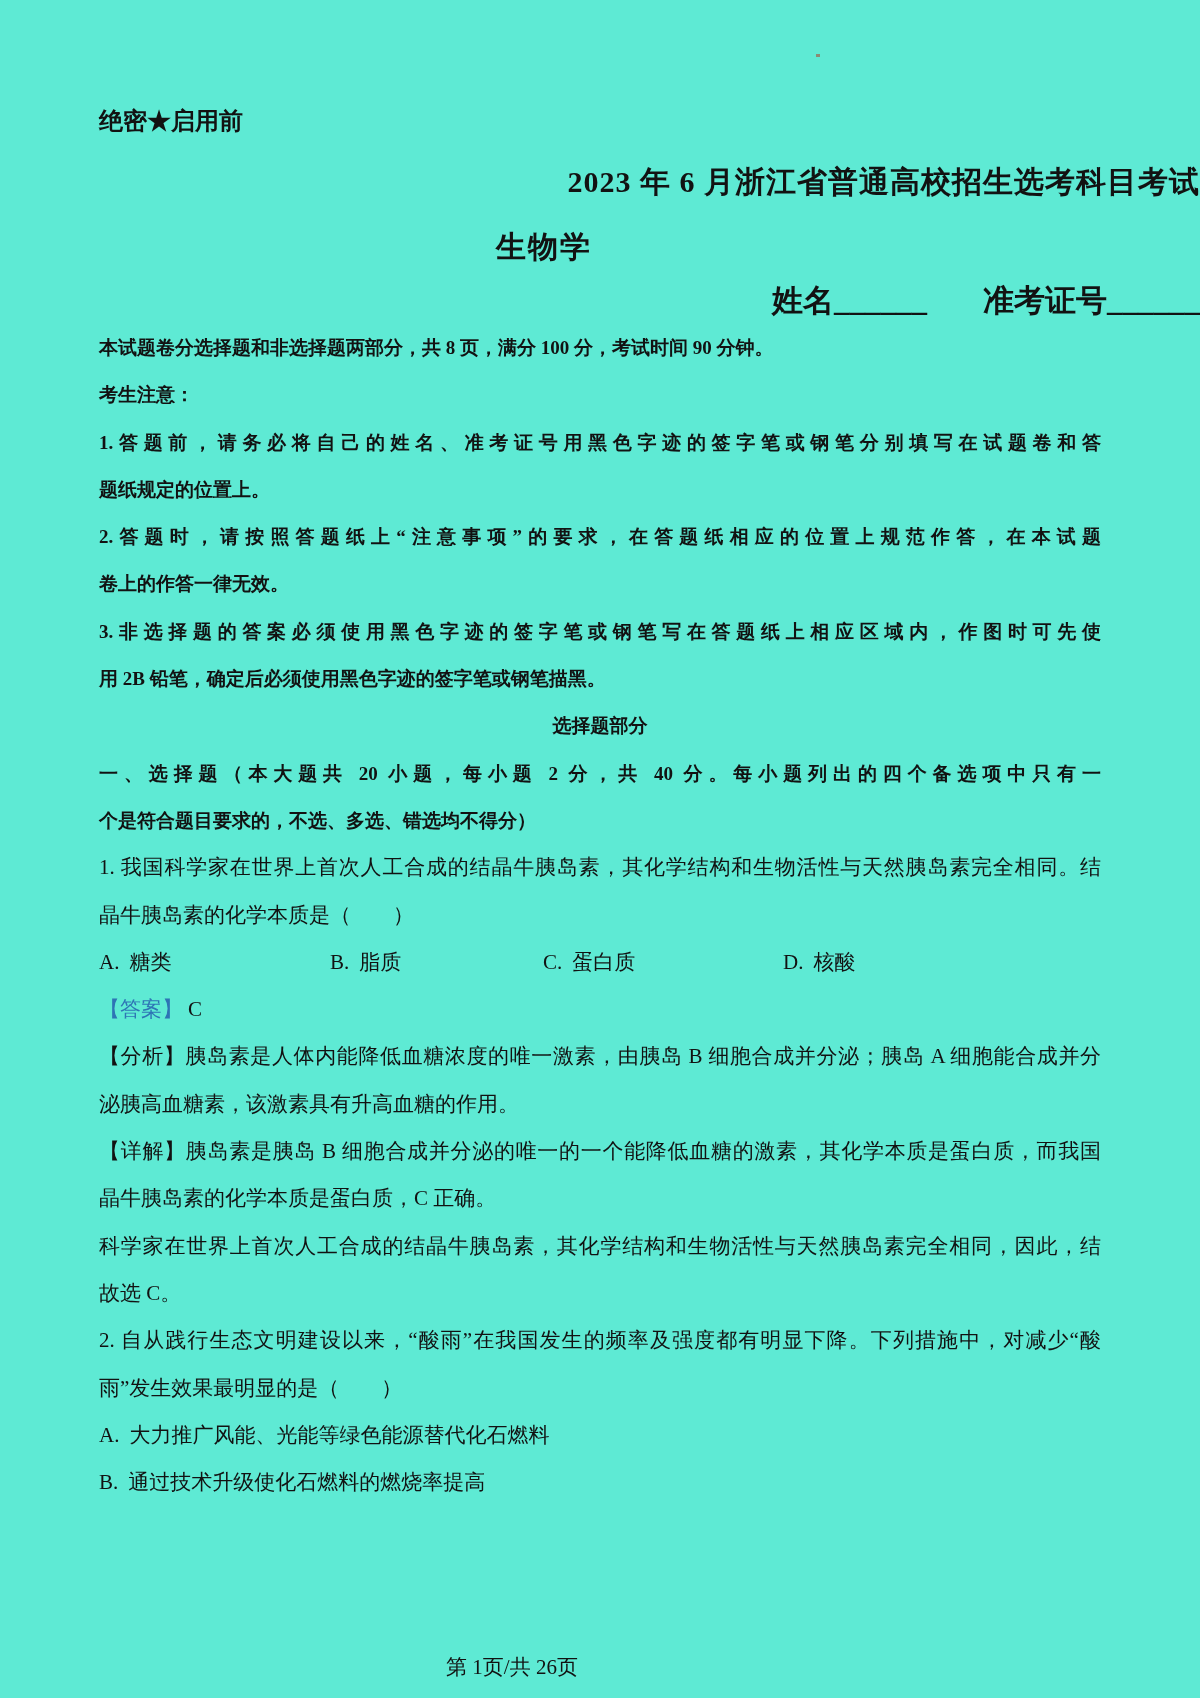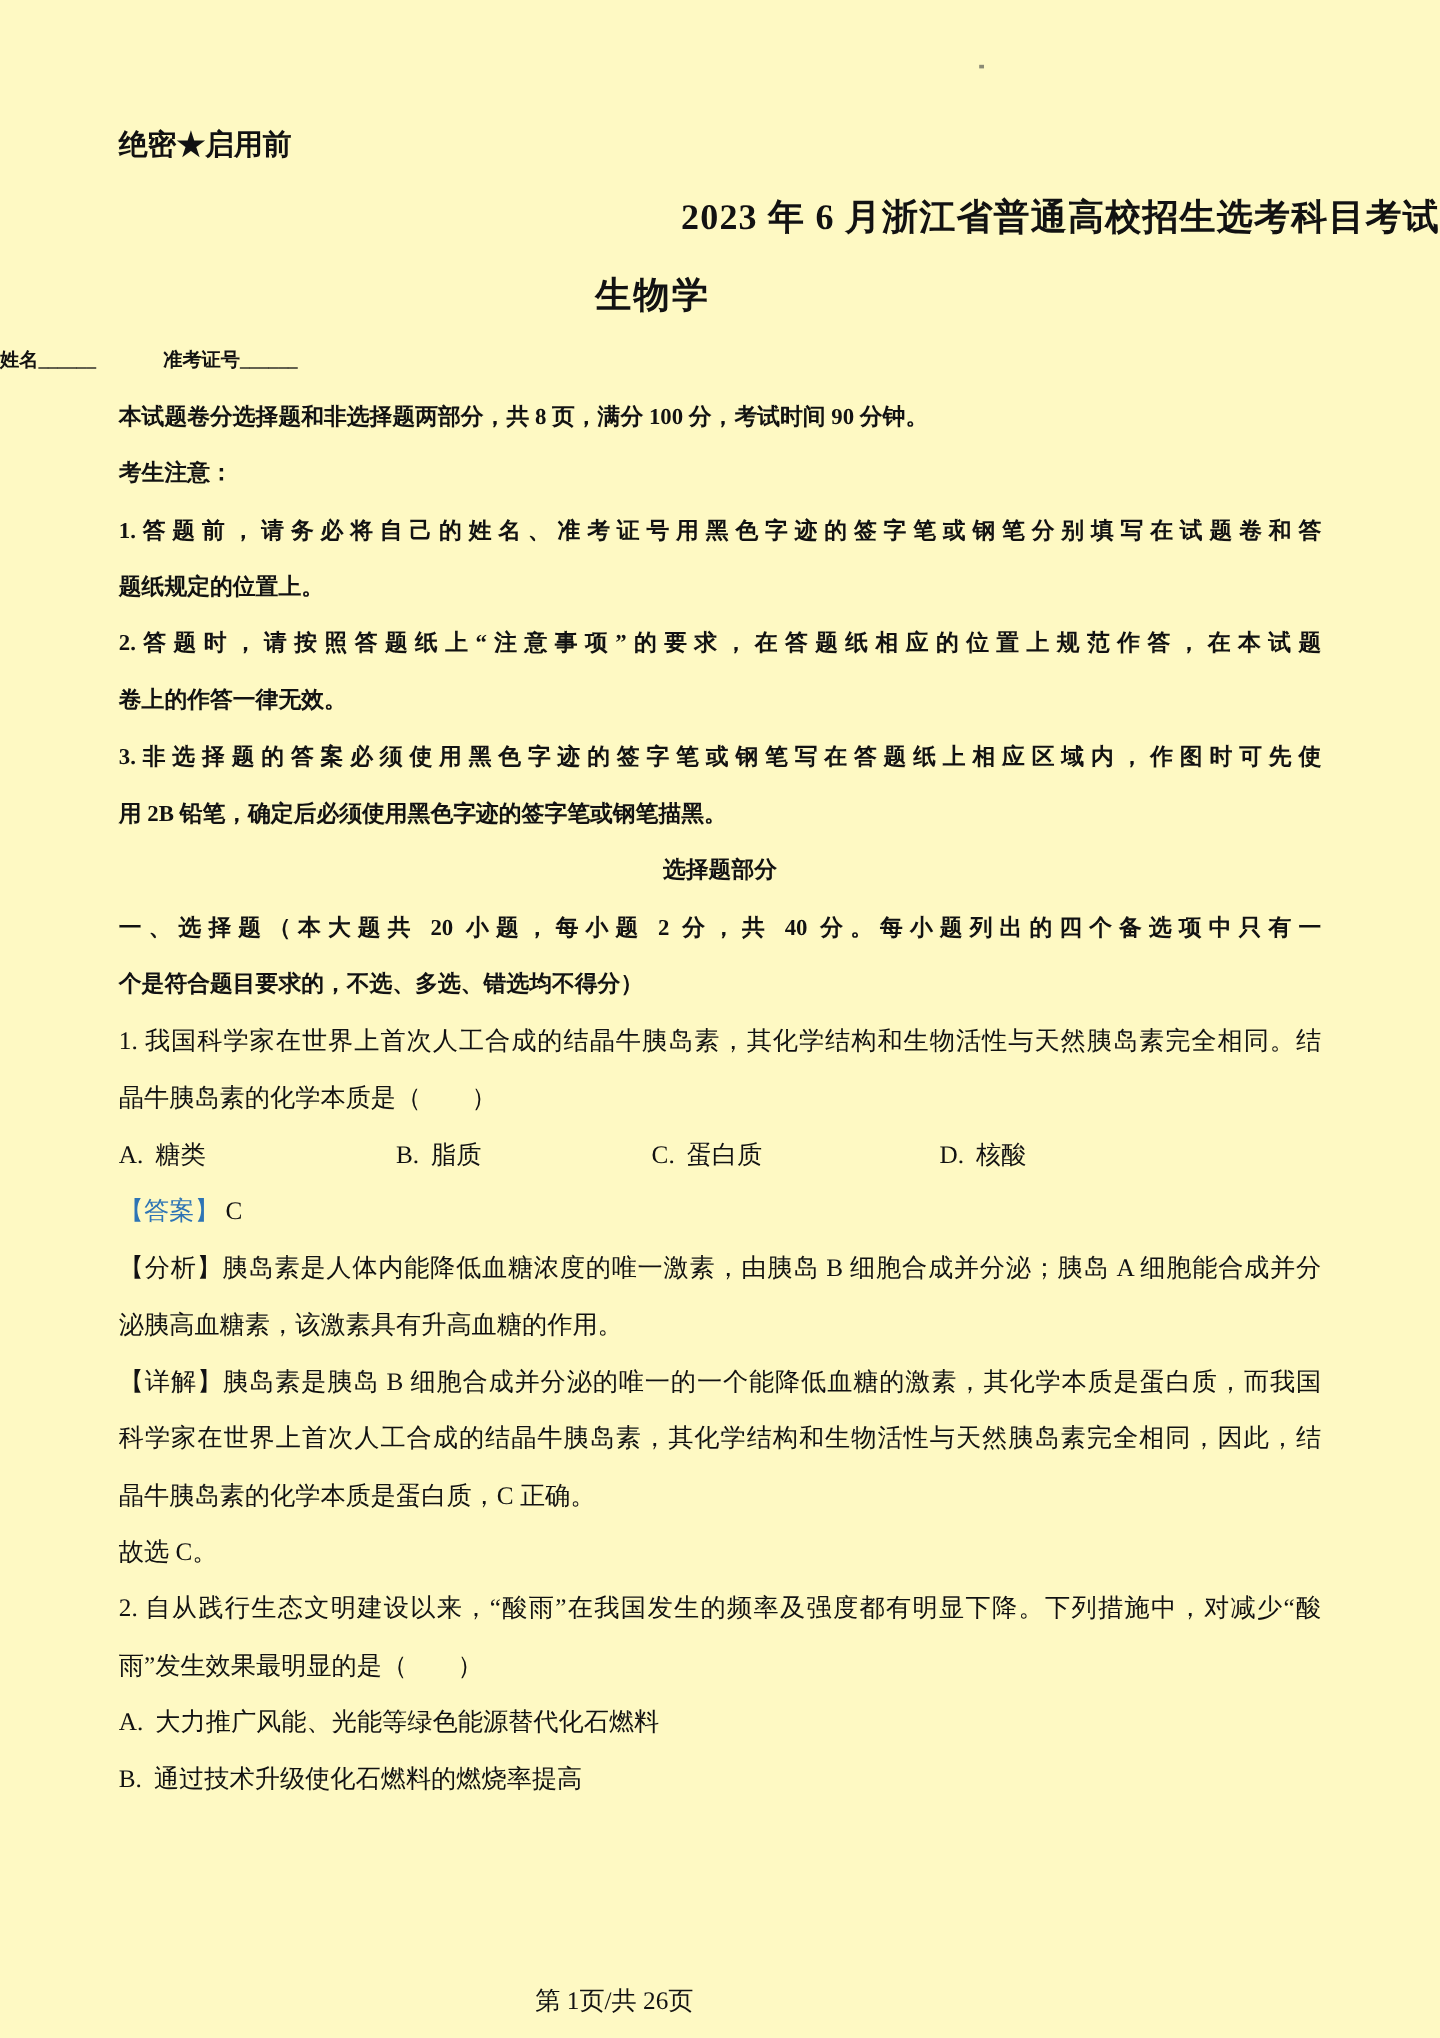--- a/index.html
+++ b/index.html
@@ -1,23 +1,23 @@
 <!DOCTYPE html>
 <html><head>
 <meta charset="utf-8">
 <style>
   html,body{margin:0;padding:0;background:#ffffff;}
   .page{
-    position:relative;width:1200px;height:1698px;background:#fef9c3;color:#121212;
+    position:relative;width:1200px;height:1698px;background:#5eead4;color:#121212;
     font-family:"Liberation Serif","DejaVu Serif",serif;overflow:hidden;
   }
   .secrecy{position:absolute;top:104px;left:99px;font-size:24px;font-weight:700;line-height:34px;}
   .title{position:absolute;top:157px;left:0;width:1200px;text-align:right;font-size:30px;font-weight:700;line-height:50px;letter-spacing:1px;}
   .subject{position:absolute;top:222px;left:0;width:1088px;text-align:center;font-size:30px;font-weight:700;line-height:50px;letter-spacing:2px;}
-  .namerow{position:absolute;top:276px;left:0;width:1200px;line-height:49px;font-size:16px;font-weight:700;text-align:left;}
+  .namerow{position:absolute;top:276px;left:0;width:1200px;line-height:49px;font-size:31px;font-weight:700;text-align:right;}
   .namerow .grp{display:inline-block;}
   .namerow .gap{display:inline-block;width:56px;}
   .body{position:absolute;top:324px;left:99px;width:1002px;}
   .ln{position:relative;height:47.3px;line-height:47.3px;font-size:21px;}
   .b{font-weight:700;font-size:19px;}
   .fill{text-align:justify;text-align-last:justify;}
   .centerln{text-align:center;}
   .optrow span.opt{position:absolute;top:0;white-space:nowrap;}
   .o1{left:0;} .o2{left:231px;} .o3{left:444px;} .o4{left:684px;}
   .olabel{margin-right:10px;}
@@ -75,22 +75,22 @@
 
     <div class="ln">
       <span class="blue">【答案】</span><span class="ansval">C</span>
     </div>
 
 
     <div class="ln fill">【分析】胰岛素是人体内能降低血糖浓度的唯一激素，由胰岛 B 细胞合成并分泌；胰岛 A 细胞能合成并分</div>
     <div class="ln">泌胰高血糖素，该激素具有升高血糖的作用。</div>
 
     <div class="ln fill">【详解】胰岛素是胰岛 B 细胞合成并分泌的唯一的一个能降低血糖的激素，其化学本质是蛋白质，而我国</div>
+    <div class="ln">晶牛胰岛素的化学本质是蛋白质，C 正确。</div>
     <div class="ln fill">科学家在世界上首次人工合成的结晶牛胰岛素，其化学结构和生物活性与天然胰岛素完全相同，因此，结</div>
-    <div class="ln">晶牛胰岛素的化学本质是蛋白质，C 正确。</div>
 
     <div class="ln">故选 C。</div>
 
     <div class="ln fill">2. 自从践行生态文明建设以来，“酸雨”在我国发生的频率及强度都有明显下降。下列措施中，对减少“酸</div>
     <div class="ln">雨”发生效果最明显的是（　　）</div>
 
     <div class="ln">
       <span class="olabel">A.</span><span>大力推广风能、光能等绿色能源替代化石燃料</span>
     </div>
     <div class="ln">

